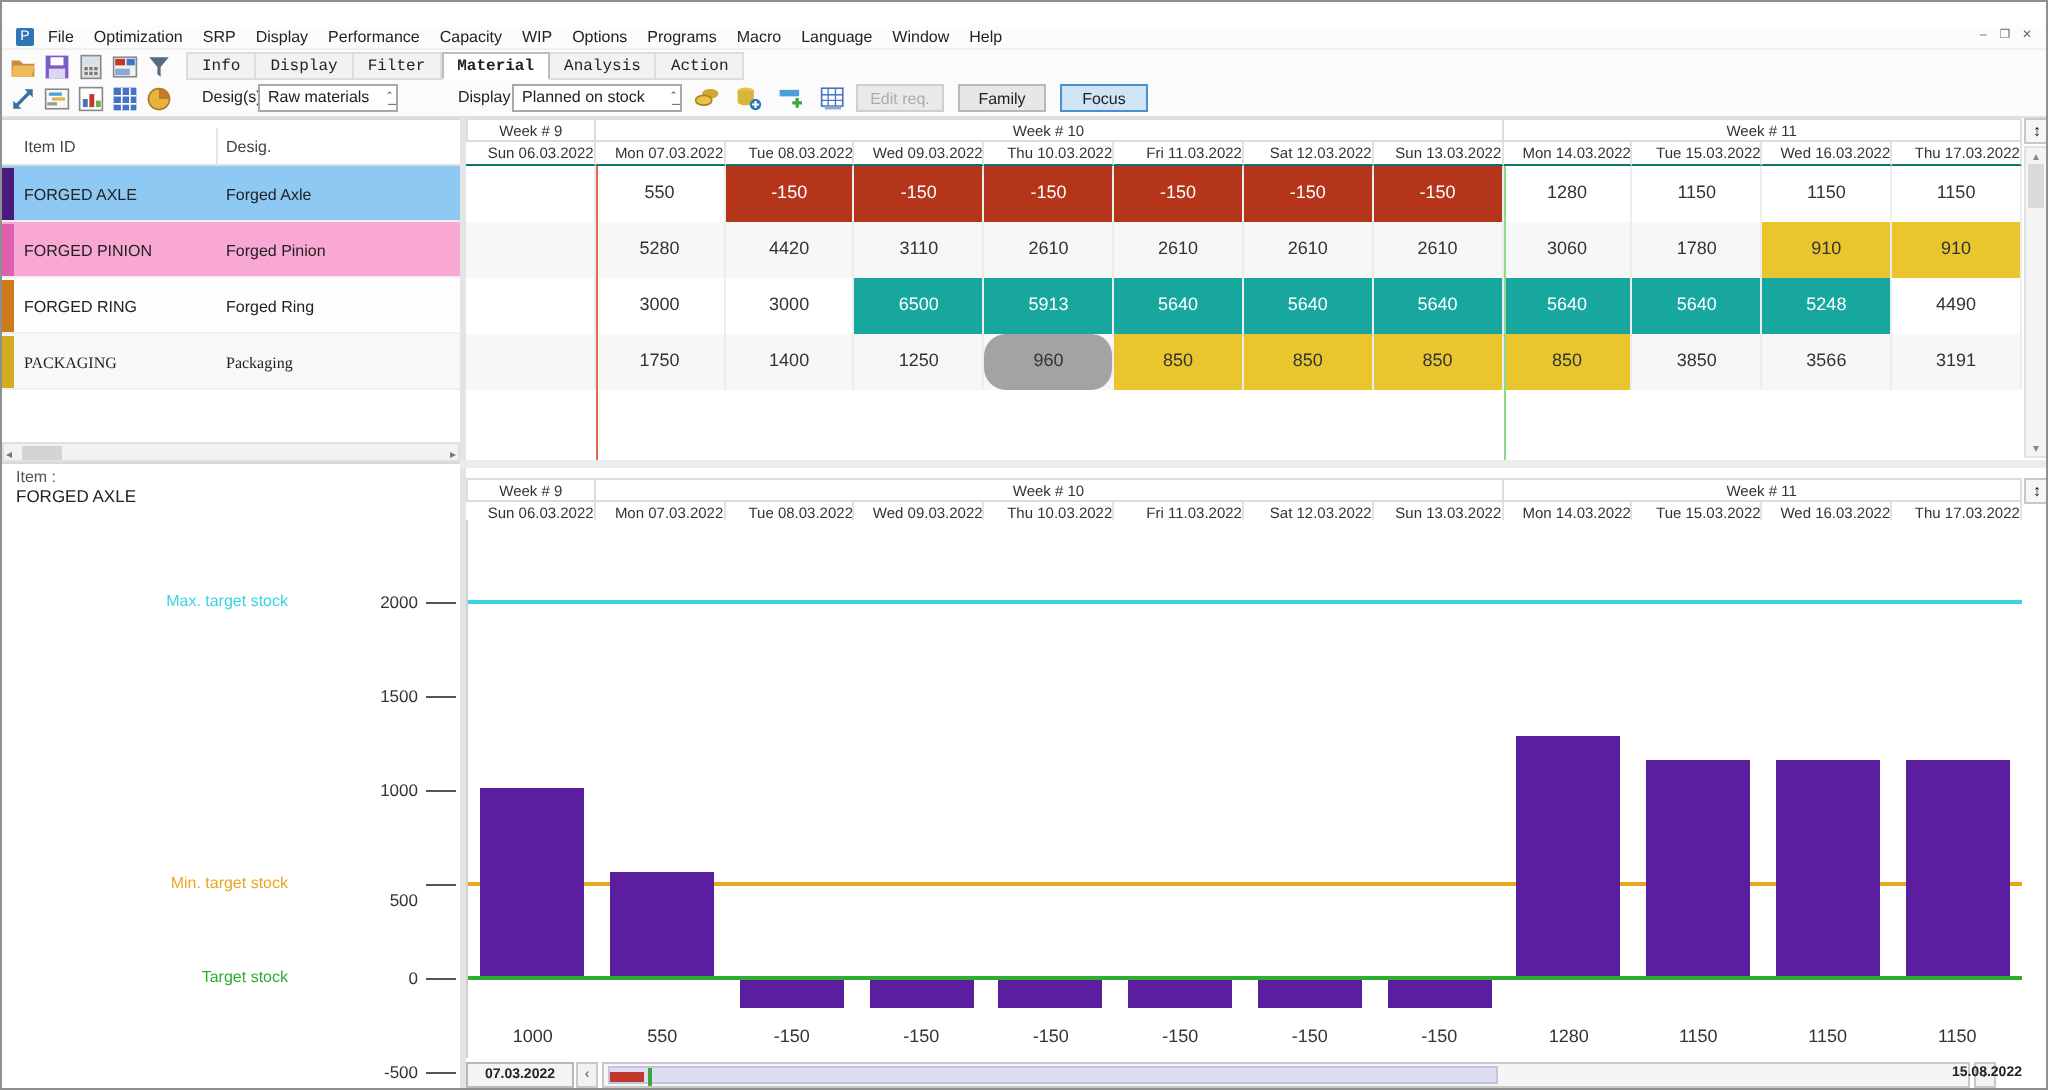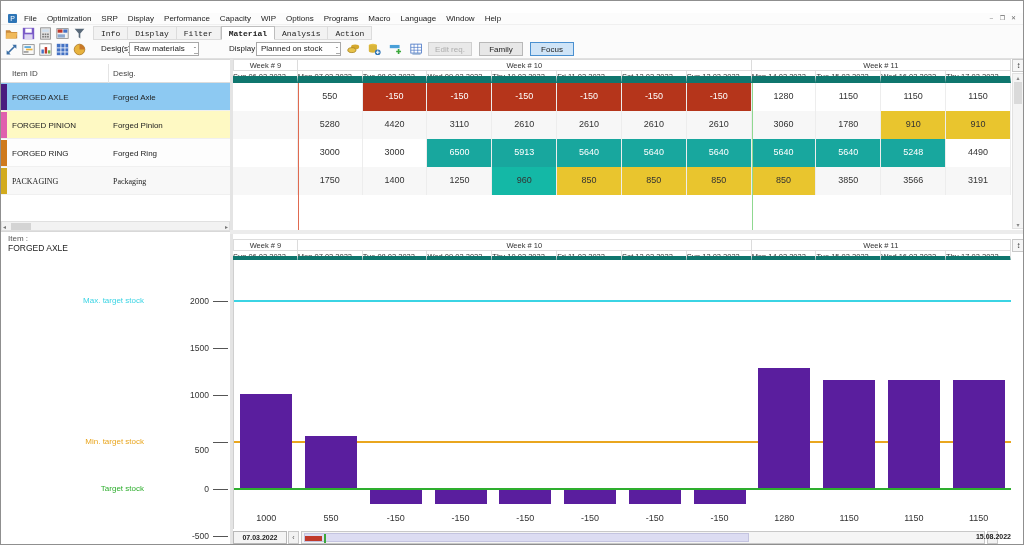--- a/index.html
+++ b/index.html
@@ -57,22 +57,22 @@
   .hs-left{position:absolute;left:1px;top:1px;}
   .hs-right{position:absolute;right:1px;top:1px;}
   .hs-thumb{position:absolute;left:9px;top:1px;width:20px;height:7px;background:#d4d4d4;}
 
   
   .grid{position:absolute;left:232px;top:58px;width:778px;height:171px;background:#fff;}
   .week-row{position:absolute;left:0;top:0;width:100%;height:12px;display:flex;}
   .week-cell{border:1px solid #dcdcdc;border-left:none;font-size:7.5px;color:#333;text-align:center;line-height:11px;}
   .week-cell:first-child{border-left:1px solid #dcdcdc;}
   .day-row{position:absolute;left:0;top:12px;width:100%;height:12px;display:flex;}
-  .day-cell{flex:1 1 0;border-right:1px solid #e2e2e2;border-bottom:7px solid #0f766e;font-size:7.5px;
-            color:#333;text-align:left;line-height:11px;white-space:nowrap;overflow:hidden;}
+  .day-cell{flex:1 1 0;border-right:1px solid #e2e2e2;border-bottom:1px solid #0f766e;font-size:7.5px;
+            color:#333;text-align:right;line-height:11px;white-space:nowrap;overflow:hidden;}
   .grid-rows{position:absolute;left:0;top:24px;width:100%;}
   .grid-row{display:flex;height:28px;}
   .grid-row:nth-child(even){background:#f7f7f7;}
   .g-cell{flex:1 1 0;border-right:1px solid #ededed;font-size:9px;color:#333;text-align:center;line-height:27px;}
   .vline{position:absolute;top:24px;height:147px;width:1px;}
 
   
   .updn-btn{position:absolute;width:13px;height:13px;border:1px solid #c8c8c8;background:#f6f6f6;
             font-size:8px;line-height:11px;text-align:center;color:#222;}
   .vscroll{position:absolute;left:1011px;top:72px;width:12px;height:156px;background:#f4f4f4;border:1px solid #e2e2e2;
@@ -286,21 +286,21 @@
       <span class="it-h1">Item ID</span>
       <span class="it-h2">Desig.</span>
       <span class="it-hdiv"></span>
     </div>
     <div class="it-rows" id="item-rows">
         <div class="it-row" style="background: rgb(141, 201, 242);">
           <span class="it-strip" style="background: rgb(74, 27, 127);"></span>
           <span class="it-id">FORGED AXLE</span>
           <span class="it-desig">Forged Axle</span>
         </div>
-        <div class="it-row" style="background: #fef9c3; padding-left: 28px;">
+        <div class="it-row" style="background: #f9a8d4; padding-left: 28px;">
           <span class="it-strip" style="background: rgb(224, 96, 174);"></span>
           <span class="it-id">FORGED PINION</span>
           <span class="it-desig">Forged Pinion</span>
         </div>
         <div class="it-row" style="background: rgb(253, 253, 253);">
           <span class="it-strip" style="background: rgb(207, 122, 29);"></span>
           <span class="it-id">FORGED RING</span>
           <span class="it-desig">Forged Ring</span>
         </div>
         <div class="it-row" style="background: rgb(248, 248, 248); font-family: Liberation Serif, serif;">
@@ -377,21 +377,21 @@
           <div class="g-cell" style="background: rgb(24, 167, 158); color: rgb(255, 255, 255);">5640</div>
           <div class="g-cell" style="background: rgb(24, 167, 158); color: rgb(255, 255, 255);">5640</div>
           <div class="g-cell" style="background: rgb(24, 167, 158); color: rgb(255, 255, 255);">5248</div>
           <div class="g-cell">4490</div>
         </div>
         <div class="grid-row">
           <div class="g-cell"></div>
           <div class="g-cell">1750</div>
           <div class="g-cell">1400</div>
           <div class="g-cell">1250</div>
-          <div class="g-cell" style="background: #14b8a6; color: rgb(51, 51, 51);">960</div>
+          <div class="g-cell" style="background: #a3a3a3; color: rgb(51, 51, 51); border-radius: 11px;">960</div>
           <div class="g-cell" style="background: rgb(233, 197, 46); color: rgb(51, 51, 51);">850</div>
           <div class="g-cell" style="background: rgb(233, 197, 46); color: rgb(51, 51, 51);">850</div>
           <div class="g-cell" style="background: rgb(233, 197, 46); color: rgb(51, 51, 51);">850</div>
           <div class="g-cell" style="background: rgb(233, 197, 46); color: rgb(51, 51, 51);">850</div>
           <div class="g-cell">3850</div>
           <div class="g-cell">3566</div>
           <div class="g-cell">3191</div>
         </div>
       </div>
     <div class="vline" id="top-nowline" style="left: 64.8333px; background: rgb(224, 106, 80);"></div>

